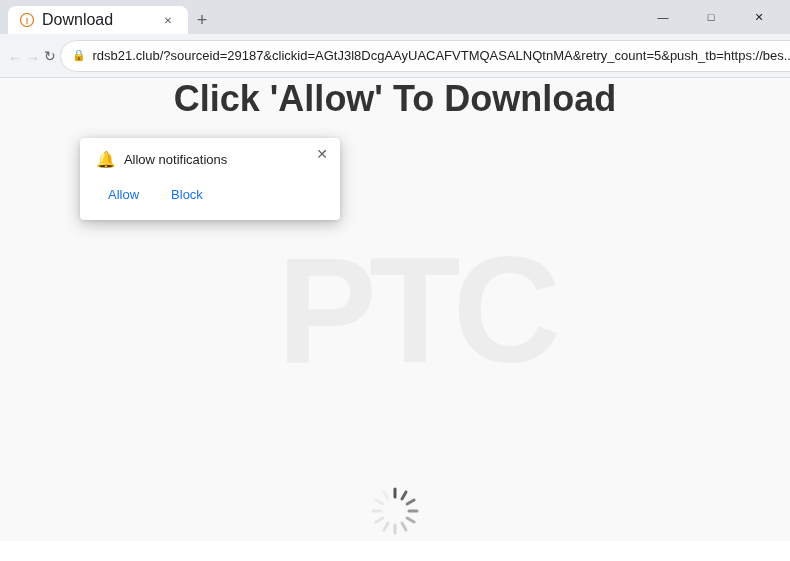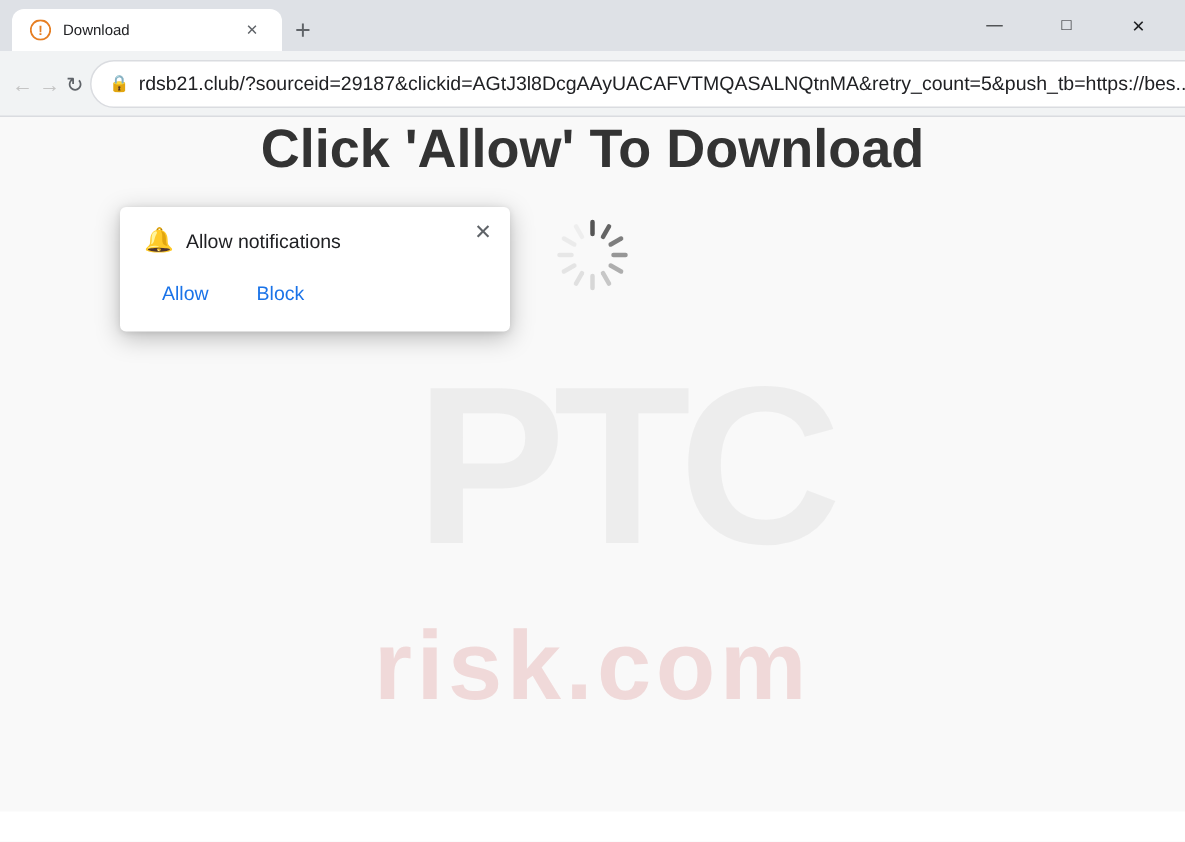--- a/index.html
+++ b/index.html
@@ -38,21 +38,21 @@
       font-size: 12px;
       color: #202124;
     }
     .tab-favicon {
       width: 14px;
       height: 14px;
       color: #e67e22;
     }
     .tab-title {
       flex: 1;
-      font-size: 10px;
+      font-size: 16px;
     }
     .tab-close {
       width: 16px;
       height: 16px;
       border-radius: 50%;
       display: flex;
       align-items: center;
       justify-content: center;
       font-size: 10px;
       color: #5f6368;
@@ -152,21 +152,21 @@
       padding-left: 40px;
     }
 
     
     .page-main {
       position: absolute;
       top: 0; left: 0; right: 0; bottom: 0;
       display: flex;
       flex-direction: column;
       align-items: center;
-      justify-content: flex-start;
+      justify-content: space-between;
       gap: 20px;
     }
     .page-headline {
       font-size: 36px;
       font-weight: bold;
       color: #333;
       text-align: center;
     }
     .spinner-wrap {
       width: 60px;
@@ -310,23 +310,20 @@
 
 </div>
 
 <div class="content-area">
 
   <div class="watermark">
     <div style="position:relative; width:500px; height:200px; opacity:0.18; display:flex; flex-direction:column; align-items:center; justify-content:center;">
       <div style="font-size:150px; font-weight:900; color:#bbb; letter-spacing:-8px; line-height:1;">
         <span>PTC</span>
       </div>
-    </div>
-    <div style="position:absolute; bottom:60px; left:0; right:0; text-align:center; font-size:65px; font-weight:900; color:#e0a0a0; opacity:0.35; letter-spacing:3px;">
-      <span>risk.com</span>
     </div>
   </div>
 
   <div class="notification-popup">
     <span class="popup-close">✕</span>
     <div class="popup-row">
       <span class="bell-icon">🔔</span>
       <span class="popup-label">Allow notifications</span>
     </div>
     <div class="popup-buttons">

